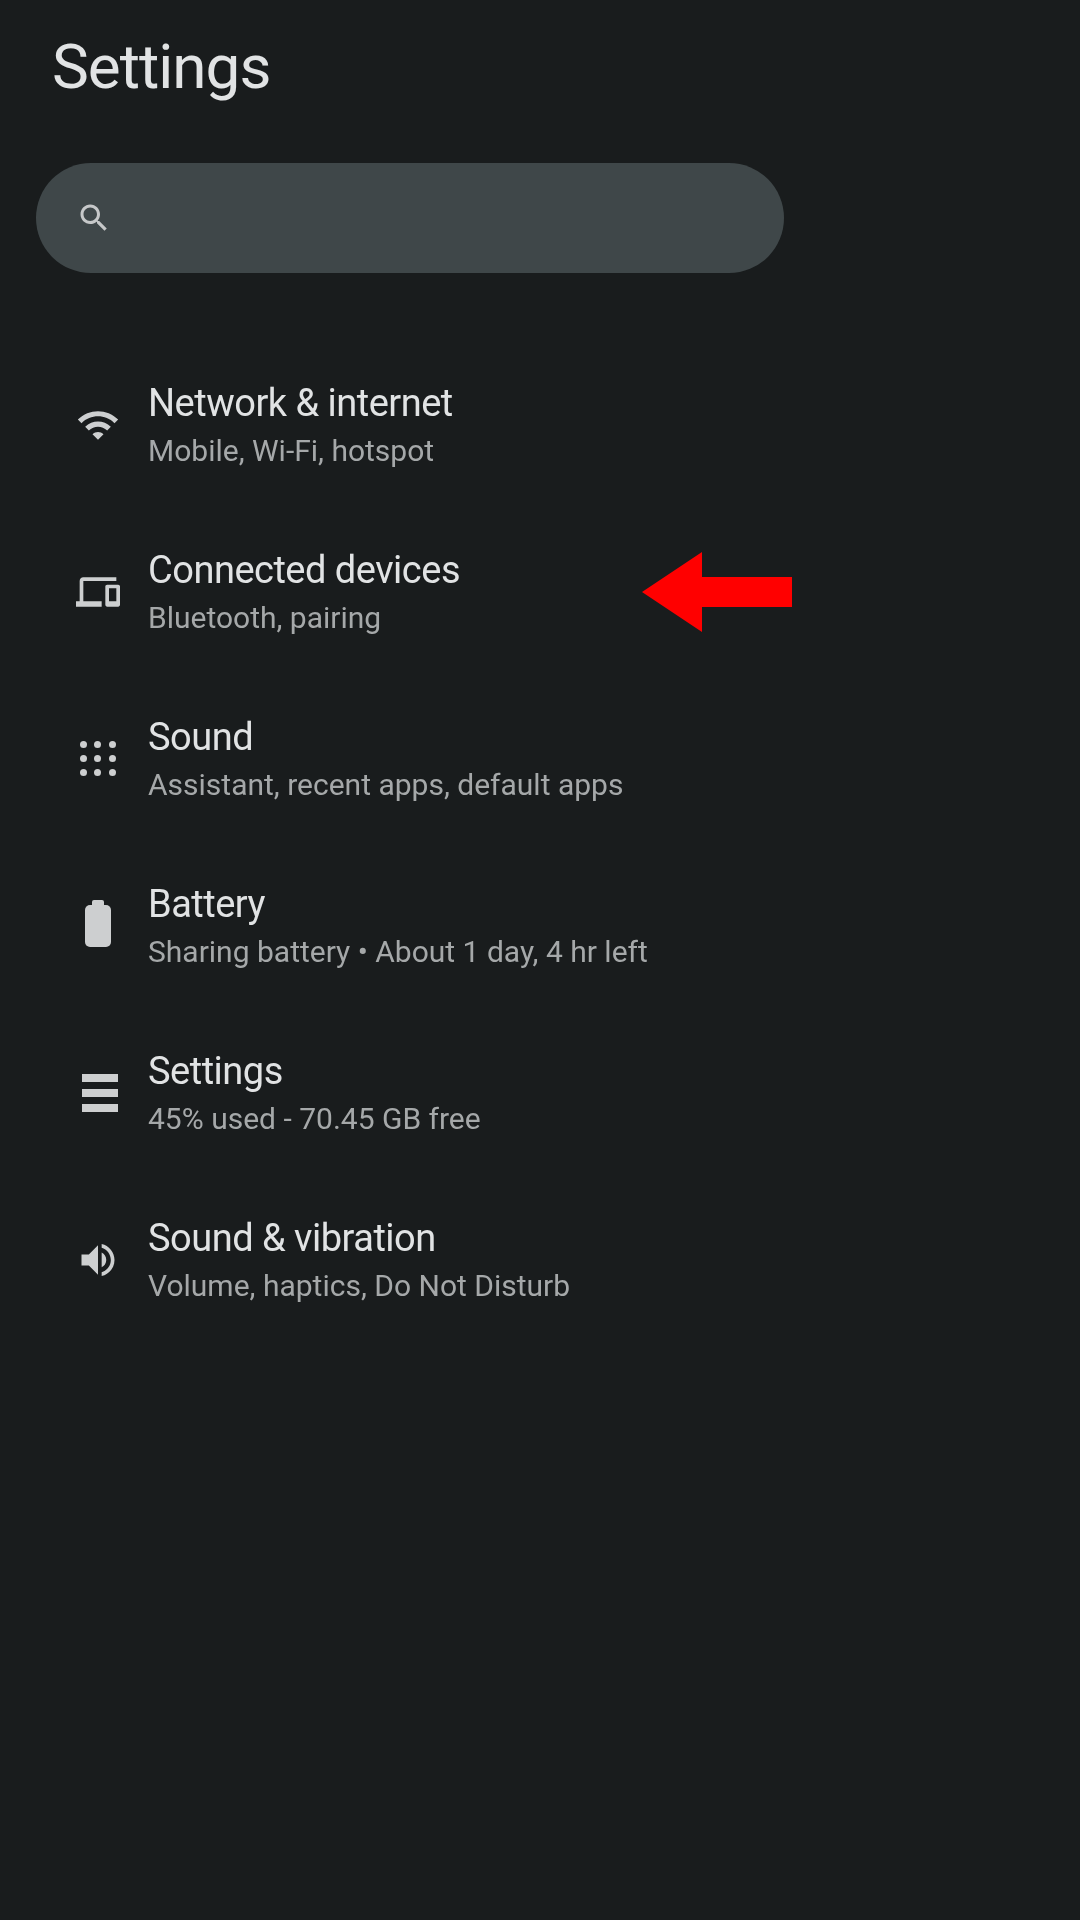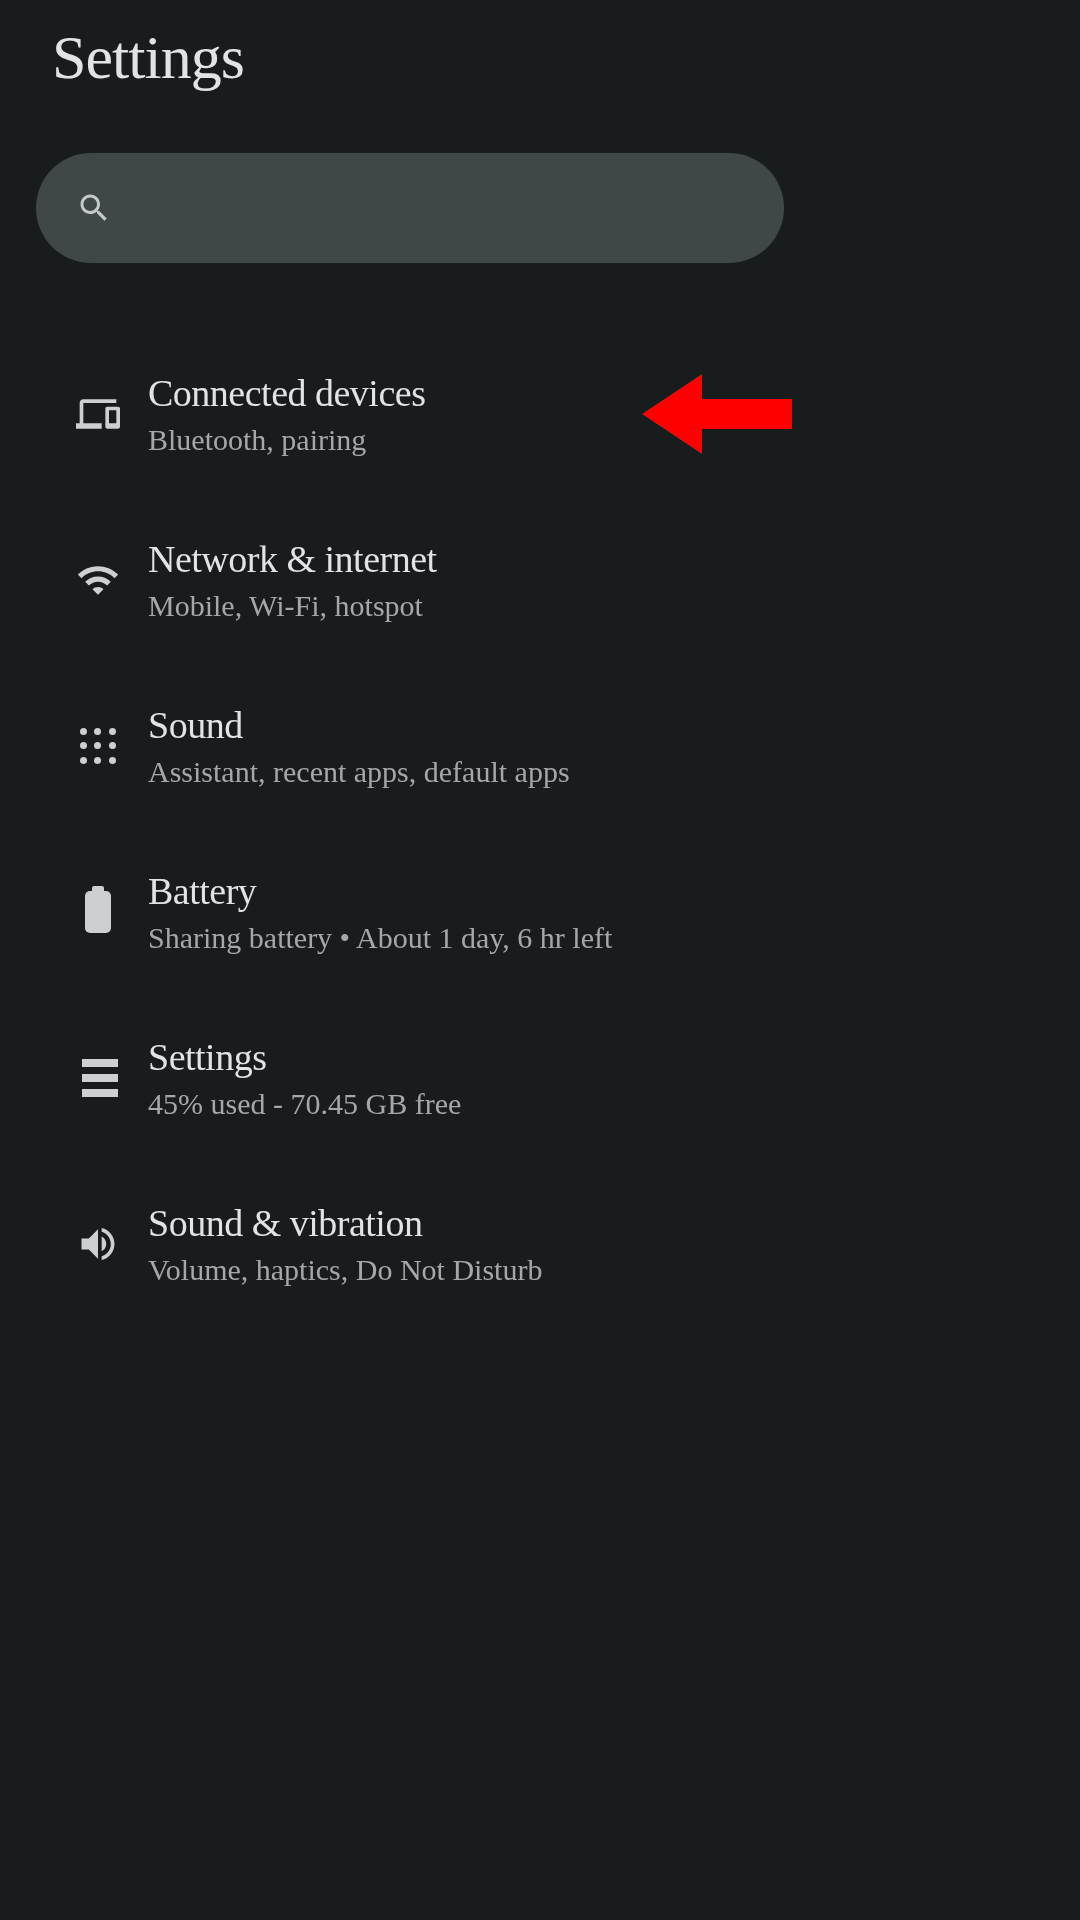--- a/index.html
+++ b/index.html
@@ -9,22 +9,21 @@
     }
     body {
       width: 820px;
       height: 1456px;
       background: #191c1d;
       font-family: 'Roboto', 'Segoe UI', Arial, sans-serif;
       color: #e1e3e4;
       overflow: hidden;
     }
     .page {
-      padding: 22px 36px 0 36px;
-      font-family: Liberation Serif, serif;
+      padding: 30px 36px 0 36px;
     }
     .page-title {
       font-size: 62px;
       font-weight: 400;
       color: #e1e3e4;
       letter-spacing: -1px;
       padding-left: 16px;
       margin-bottom: 60px;
     }
     .search-bar {
@@ -152,46 +151,46 @@
     <svg class="search-icon" viewBox="0 0 24 24">
       <path d="M15.5 14h-.79l-.28-.27C15.41 12.59 16 11.11 16 9.5 16 5.91 13.09 3 9.5 3S3 5.91 3 9.5 5.91 16 9.5 16c1.61 0 3.09-.59 4.23-1.57l.27.28v.79l5 4.99L20.49 19l-4.99-5zm-6 0C7.01 14 5 11.99 5 9.5S7.01 5 9.5 5 14 7.01 14 9.5 11.99 14 9.5 14z"></path>
     </svg>
   </div>
 
   <div class="settings-list">
 
     <div class="settings-item">
       <div class="item-icon-wrap">
         <svg class="item-icon" viewBox="0 0 24 24">
+            <path d="M1 9l2 2c4.97-4.97 13.03-4.97 18 0l2-2C16.93 2.93 7.08 2.93 1 9zm8 8l3 3 3-3c-1.65-1.66-4.34-1.66-6 0zm-4-4l2 2c2.76-2.76 7.24-2.76 10 0l2-2C15.14 9.14 8.87 9.14 5 13z"></path>
+          </svg>
+      </div>
+      <div class="item-text">
+        <div class="item-title">Network &amp; internet</div>
+        <div class="item-subtitle">Mobile, Wi-Fi, hotspot</div>
+      </div>
+    </div>
+
+    <div class="settings-item">
+      <div class="item-icon-wrap">
+        <svg class="item-icon" viewBox="0 0 24 24">
             <path d="M4 6h18V4H4c-1.1 0-2 .9-2 2v11H0v3h14v-3H4V6zm19 2h-6c-.55 0-1 .45-1 1v10c0 .55.45 1 1 1h6c.55 0 1-.45 1-1V9c0-.55-.45-1-1-1zm-1 9h-4v-7h4v7z"></path>
           </svg>
       </div>
       <div class="item-text">
         <div class="item-title">Connected devices</div>
         <div class="item-subtitle">Bluetooth, pairing</div>
       </div>
       <svg class="annotation-arrow" viewBox="0 0 150 100">
         <polygon points="0,50 60,10 60,35 150,35 150,65 60,65 60,90" fill="#ff0000"></polygon>
       </svg>
     </div>
 
     <div class="settings-item">
       <div class="item-icon-wrap">
-        <svg class="item-icon" viewBox="0 0 24 24">
-            <path d="M1 9l2 2c4.97-4.97 13.03-4.97 18 0l2-2C16.93 2.93 7.08 2.93 1 9zm8 8l3 3 3-3c-1.65-1.66-4.34-1.66-6 0zm-4-4l2 2c2.76-2.76 7.24-2.76 10 0l2-2C15.14 9.14 8.87 9.14 5 13z"></path>
-          </svg>
-      </div>
-      <div class="item-text">
-        <div class="item-title">Network &amp; internet</div>
-        <div class="item-subtitle">Mobile, Wi-Fi, hotspot</div>
-      </div>
-    </div>
-
-    <div class="settings-item">
-      <div class="item-icon-wrap">
         <div class="apps-dots">
             <span></span>
             <span></span>
             <span></span>
             <span></span>
             <span></span>
             <span></span>
             <span></span>
             <span></span>
             <span></span>
@@ -203,21 +202,21 @@
       </div>
     </div>
 
 
     <div class="settings-item">
       <div class="item-icon-wrap">
         <div class="battery-shape"></div>
       </div>
       <div class="item-text">
         <div class="item-title">Battery</div>
-        <div class="item-subtitle">Sharing battery • About 1 day, 6 hr left</div>
+        <div class="item-subtitle">Sharing battery • About 1 day, 4 hr left</div>
       </div>
     </div>
 
     <div class="settings-item">
       <div class="item-icon-wrap">
         <div class="storage-lines">
             <div></div>
             <div></div>
             <div></div>
           </div>

